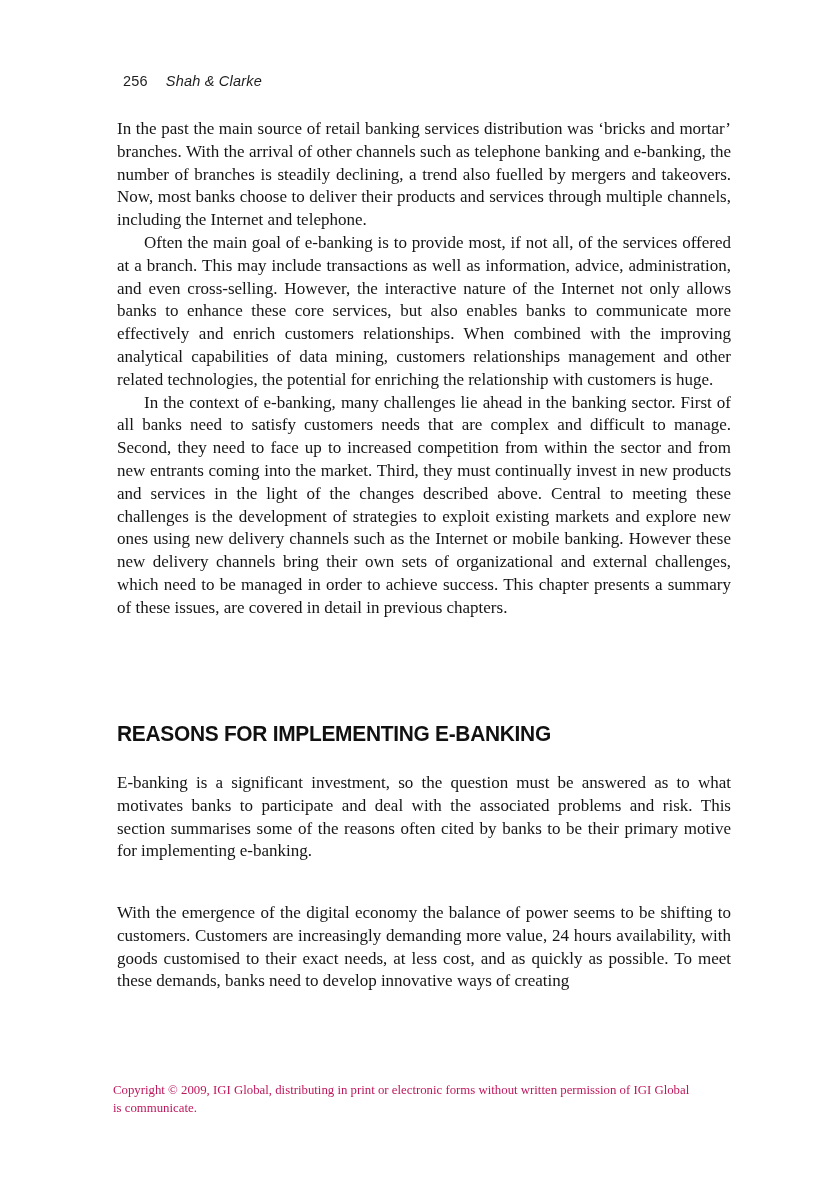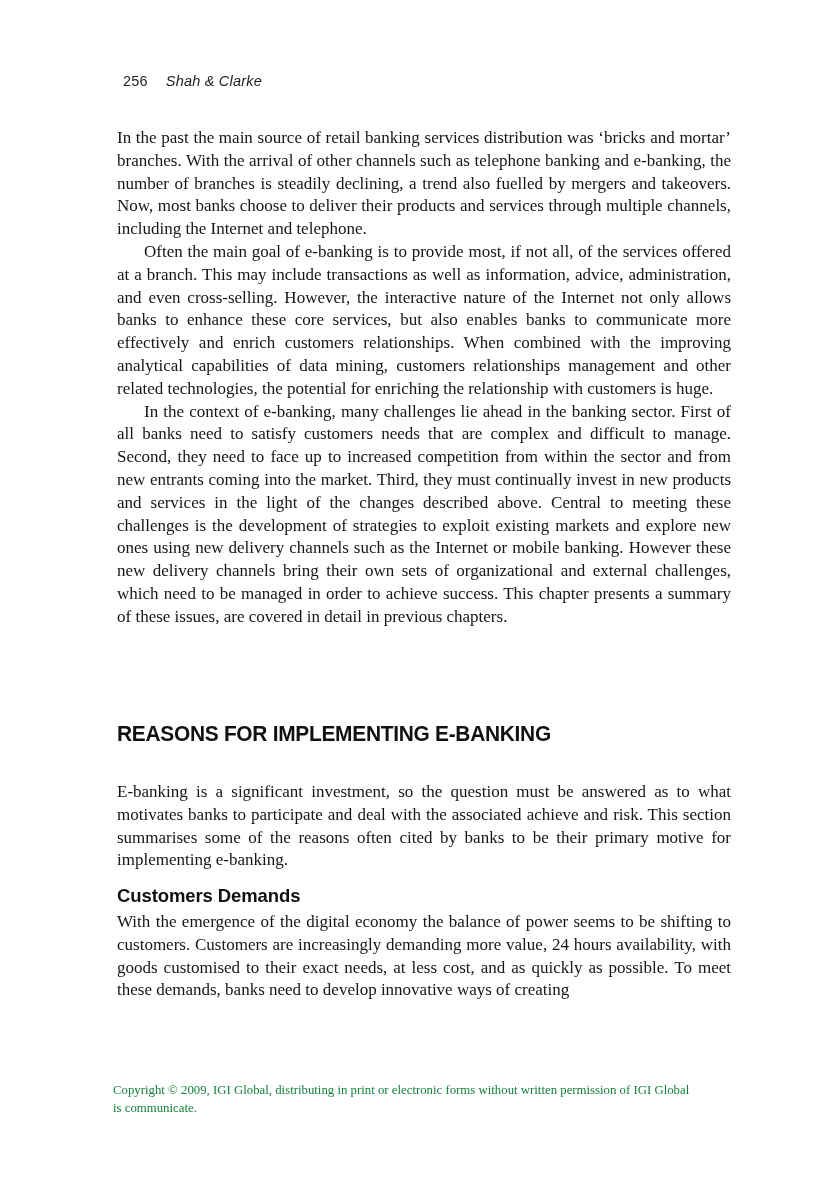--- a/index.html
+++ b/index.html
@@ -28,21 +28,20 @@
     letter-spacing: 0.2px;
   }
   .running-head .pagenum { font-style: normal; margin-right: 18px; }
   .running-head .authors { font-style: italic; }
   
   .bodycopy {
     font-size: 17px;
     line-height: 22.8px;
     text-align: justify;
     color: #151515;
-    margin-top: 9px;
   }
   .bodycopy p { margin: 0; padding: 0; }
   .bodycopy p.indent { text-indent: 27px; }
   .intro-block   { top: 118px; }
   .section-para  { top: 772px; }
   .subsect-para  { top: 902px; }
   
   .section-heading {
     top: 721px;
     margin: 0;
@@ -66,21 +65,21 @@
     white-space: nowrap;
   }
   
   .footer {
     top: 1082px;
     left: 113px;
     width: 625px;
     font-family: "Liberation Serif", serif;
     font-size: 12.8px;
     line-height: 17.5px;
-    color: #15803d;
+    color: #be185d;
   }
   .footer div { white-space: nowrap; }
 </style>
 </head>
 <body>
 
 <div class="page">
 
   <div class="col running-head">
     <span class="pagenum">256</span><span class="authors">Shah &amp; Clarke</span>
@@ -88,24 +87,23 @@
 
   <div class="col bodycopy intro-block">
     <p>In the past the main source of retail banking services distribution was ‘bricks and mortar’ branches. With the arrival of other channels such as telephone banking and e-banking, the number of branches is steadily declining, a trend also fuelled by mergers and takeovers. Now, most banks choose to deliver their products and services through multiple channels, including the Internet and telephone.</p>
     <p class="indent">Often the main goal of e-banking is to provide most, if not all, of the services offered at a branch. This may include transactions as well as information, advice, administration, and even cross-selling. However, the interactive nature of the Internet not only allows banks to enhance these core services, but also enables banks to communicate more effectively and enrich customers relationships. When combined with the improving analytical capabilities of data mining, customers relationships management and other related technologies, the potential for enriching the relationship with customers is huge.</p>
     <p class="indent">In the context of e-banking, many challenges lie ahead in the banking sector. First of all banks need to satisfy customers needs that are complex and difficult to manage. Second, they need to face up to increased competition from within the sector and from new entrants coming into the market. Third, they must continually invest in new products and services in the light of the changes described above. Central to meeting these challenges is the development of strategies to exploit existing markets and explore new ones using new delivery channels such as the Internet or mobile banking. However these new delivery channels bring their own sets of organizational and external challenges, which need to be managed in order to achieve success. This chapter presents a summary of these issues, are covered in detail in previous chapters.</p>
   </div>
 
   <h1 class="col section-heading">REASONS FOR IMPLEMENTING E-BANKING</h1>
 
   <div class="col bodycopy section-para">
-    <p>E-banking is a significant investment, so the question must be answered as to what motivates banks to participate and deal with the associated achieve and risk. This section summarises some of the reasons often cited by banks to be their primary motive for implementing e-banking.</p>
+    <p>E-banking is a significant investment, so the question must be answered as to what motivates banks to participate and deal with the associated problems and risk. This section summarises some of the reasons often cited by banks to be their primary motive for implementing e-banking.</p>
   </div>
 
-  <h2 class="col subsection-heading">Customers Demands</h2>
 
   <div class="col bodycopy subsect-para">
     <p>With the emergence of the digital economy the balance of power seems to be shifting to customers. Customers are increasingly demanding more value, 24 hours availability, with goods customised to their exact needs, at less cost, and as quickly as possible. To meet these demands, banks need to develop innovative ways of creating</p>
   </div>
 
   <div class="footer col">
     <div>Copyright © 2009, IGI Global, distributing in print or electronic forms without written permission of IGI Global</div>
     <div>is communicate.</div>
   </div>
 

